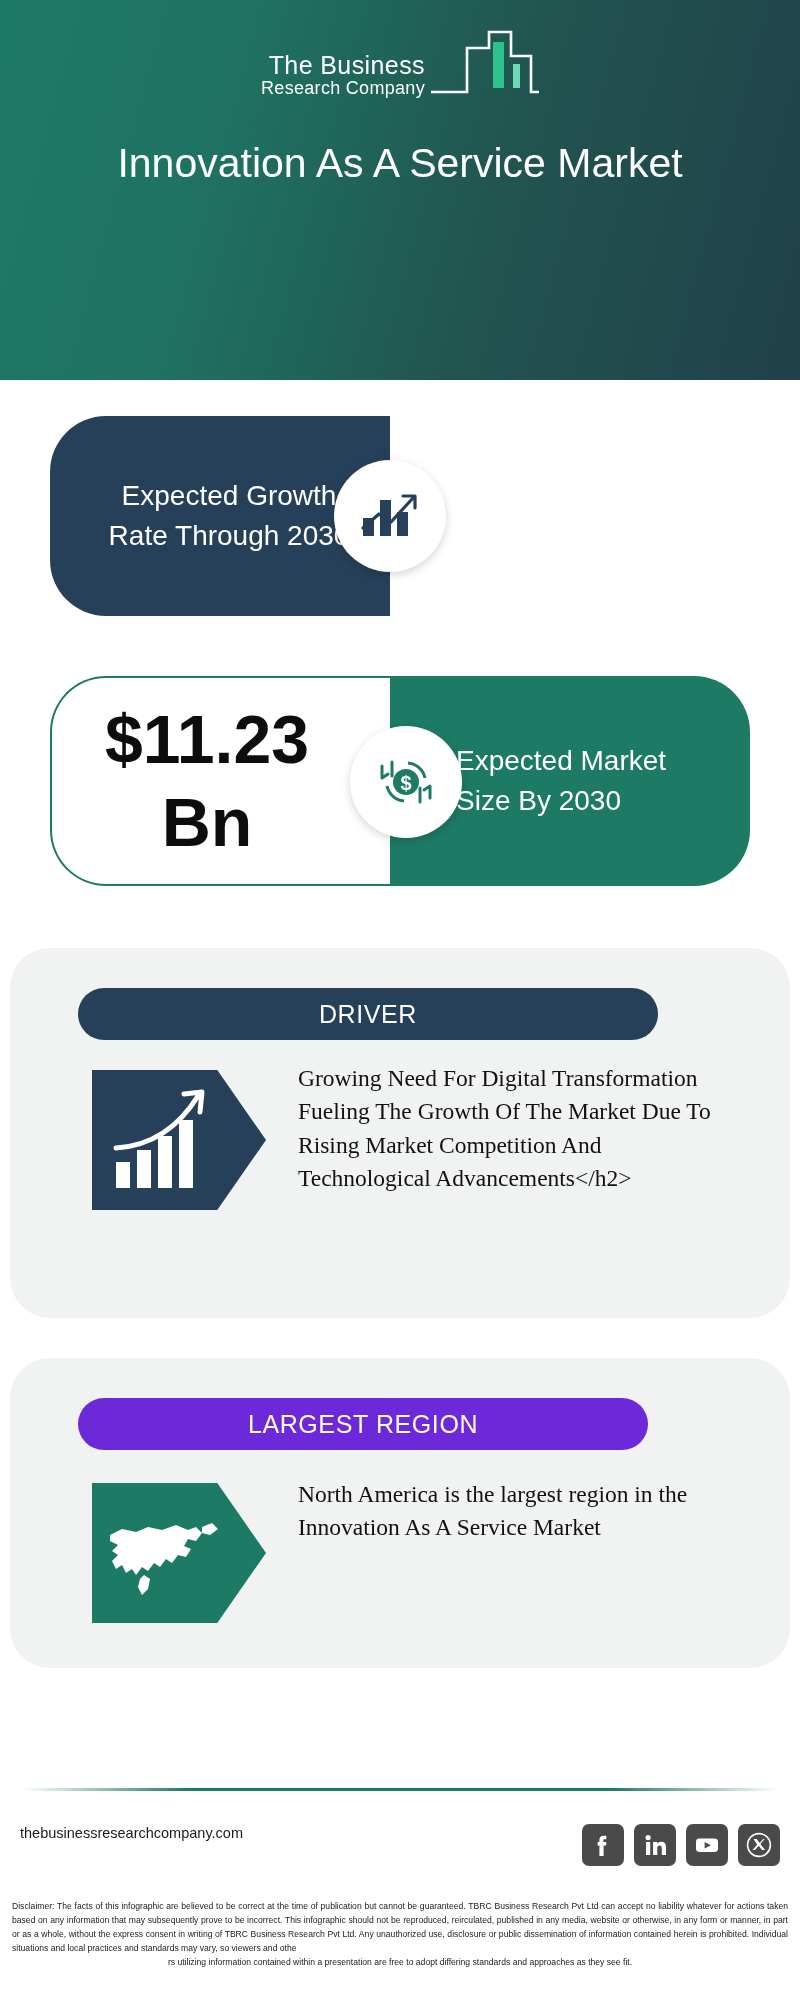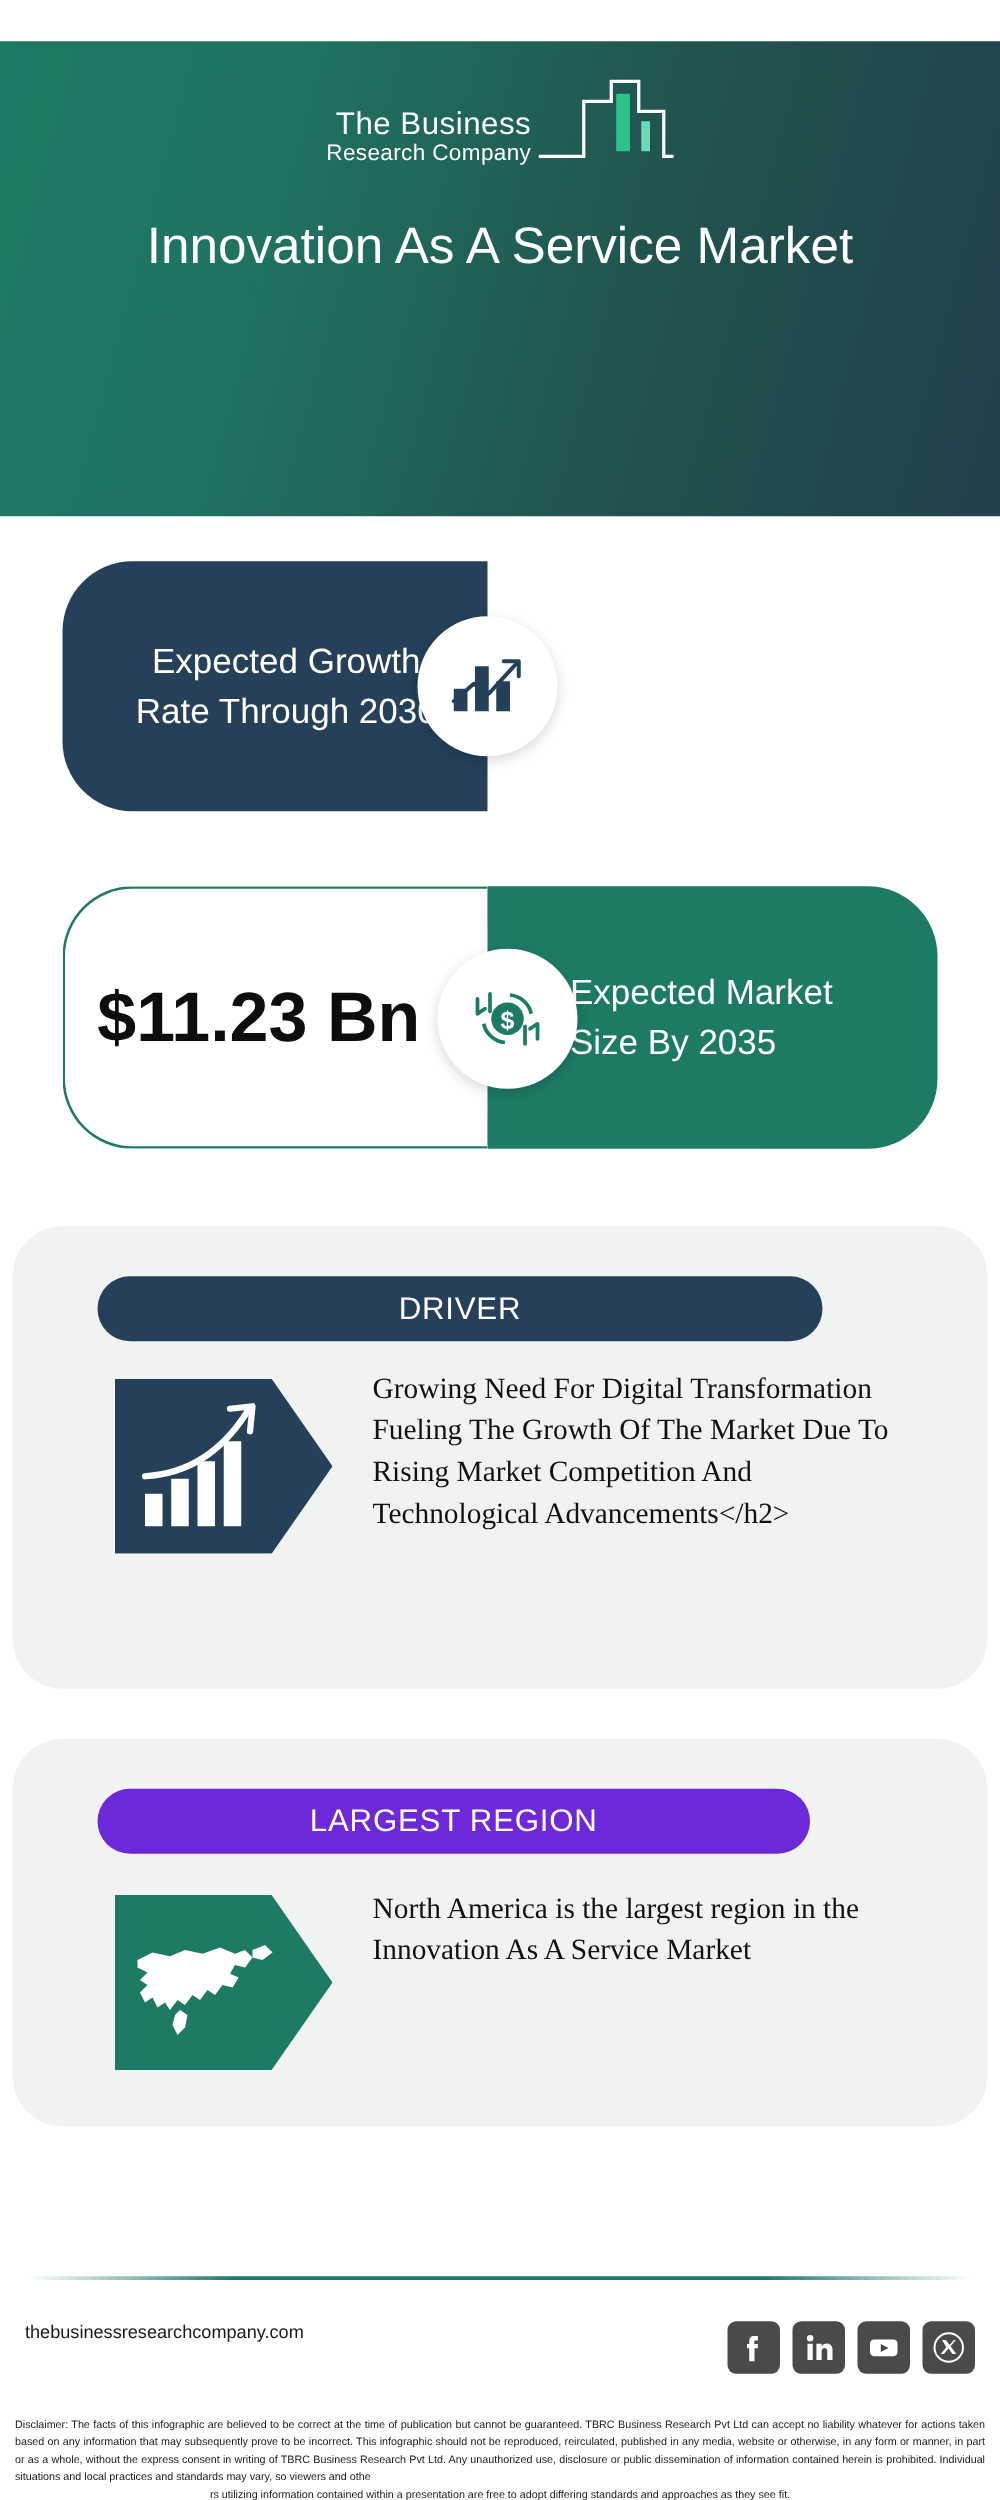--- a/index.html
+++ b/index.html
@@ -11,21 +11,20 @@
     overflow: hidden;
   }
   .page { position: relative; width: 800px; height: 2000px; background:#fff; }
 
   
   .header {
     position: relative;
     height: 380px;
     background: linear-gradient(105deg, #1d7a65 0%, #1f7262 28%, #21544f 62%, #21404a 100%);
     overflow: hidden;
-    margin-top: 33px;
   }
   .logo-wrap {
     position: absolute;
     top: 26px; left: 0; right: 0;
     display: flex; justify-content: center; align-items: flex-end;
   }
   .logo-inner { display: flex; align-items: flex-end; gap: 0px; }
   .logo-text { display:flex; flex-direction:column; align-items:flex-end; padding-bottom:8px; }
   .logo-line1 { color:#fff; font-size:25px; letter-spacing:.4px; line-height:1.05; font-weight:400; }
   .logo-line2 { color:#fff; font-size:18px; letter-spacing:.3px; line-height:1.2; font-weight:400; }
@@ -66,21 +65,21 @@
   .sg-circle { left:284px; top:44px; }
 
   
   .stat-size { position:absolute; top:676px; left:50px; width:700px; height:210px; }
   .ss-left {
     position:absolute; left:0; top:0; width:340px; height:210px;
     background:#ffffff; border:2.5px solid #1d7a65; border-right:none;
     border-radius:56px 0 0 56px;
     display:flex; align-items:center; justify-content:center;
   }
-  .ss-value { color:#0d0d0d; font-size:56px; font-weight:bold; text-align:center; line-height:1.22; padding-right:28px; }
+  .ss-value { color:#0d0d0d; font-size:68px; font-weight:bold; text-align:center; line-height:1.22; padding-right:28px; }
   .ss-right {
     position:absolute; left:340px; top:0; width:360px; height:210px;
     background:#1d7a65; border-radius:0 56px 56px 0;
     display:flex; align-items:center; justify-content:center;
   }
   .ss-right-label { color:#fff; font-size:28px; line-height:1.42; padding:0 40px 0 66px; }
   .ss-circle { left:300px; top:50px; }
 
   
   .panel {
@@ -173,21 +172,21 @@
         <path d="M44 8 L56 8 L56 20" fill="none" stroke="#26405a" stroke-width="3.2" stroke-linecap="round" stroke-linejoin="round"></path>
       </svg>
     </div>
   </div>
 
   <div class="stat-size">
     <div class="ss-left">
       <div class="ss-value">$11.23 Bn</div>
     </div>
     <div class="ss-right">
-      <div class="ss-right-label">Expected Market Size By 2035</div>
+      <div class="ss-right-label">Expected Market Size By 2030</div>
     </div>
     <div class="circle-icon ss-circle">
       <svg width="64" height="60" viewBox="0 0 64 60">
         <circle cx="32" cy="30" r="13" fill="#1d7a65"></circle>
         <text x="32" y="38" font-family="Liberation Sans, sans-serif" font-size="20" font-weight="bold" fill="#ffffff" text-anchor="middle">$</text>
         <path d="M13 34 A19 19 0 0 0 30 49" fill="none" stroke="#1d7a65" stroke-width="3"></path>
         <path d="M51 26 A19 19 0 0 0 34 11" fill="none" stroke="#1d7a65" stroke-width="3"></path>
         <path d="M8 14 L8 26 L14 22" fill="none" stroke="#1d7a65" stroke-width="3" stroke-linecap="round" stroke-linejoin="round"></path>
         <path d="M18 10 L18 24" fill="none" stroke="#1d7a65" stroke-width="3" stroke-linecap="round"></path>
         <path d="M56 46 L56 34 L50 38" fill="none" stroke="#1d7a65" stroke-width="3" stroke-linecap="round" stroke-linejoin="round"></path>

